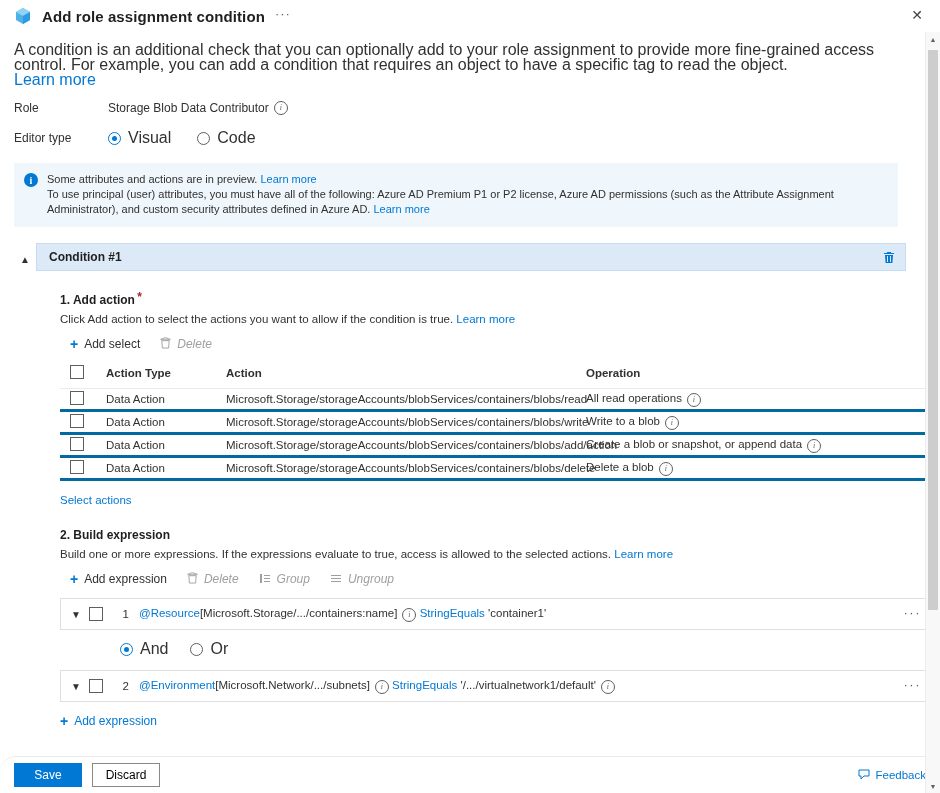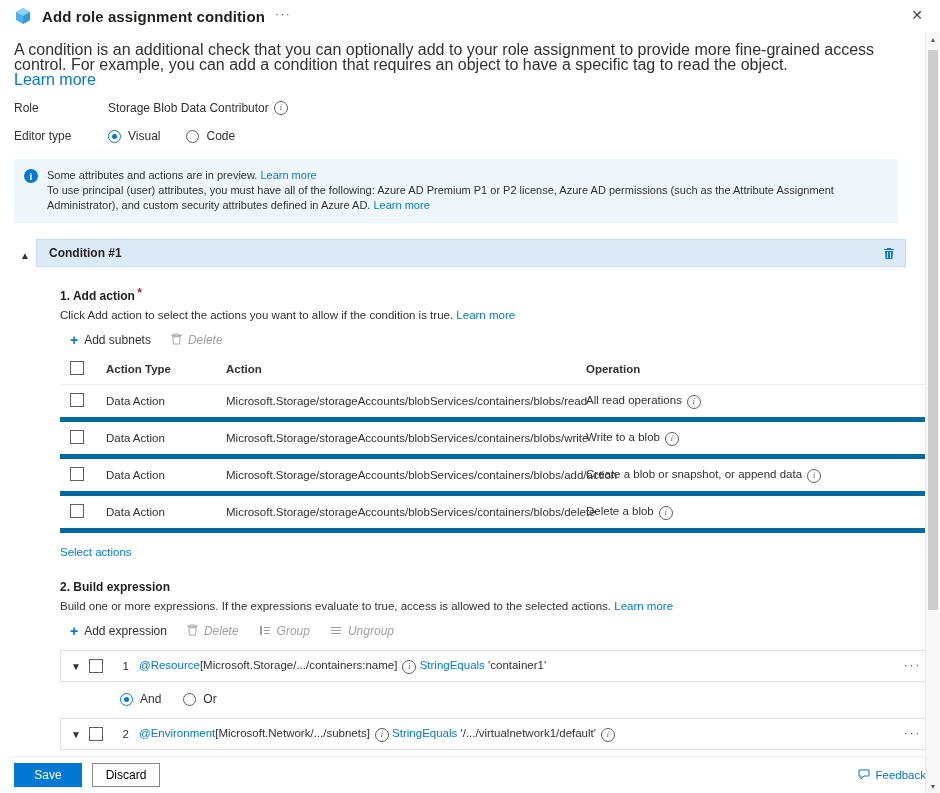--- a/index.html
+++ b/index.html
@@ -119,21 +119,21 @@
     font-style: italic;
     cursor: pointer;
     flex: none;
   }
   .radio-group { display: flex; align-items: center; gap: 26px; }
   .radio {
     display: flex;
     align-items: center;
     gap: 7px;
     cursor: pointer;
-    font-size: 12px;
+    font-size: 16px;
   }
   .radio .dot {
     width: 13px; height: 13px;
     border-radius: 50%;
     border: 1px solid #605e5c;
     box-sizing: border-box;
     position: relative;
     background: #fff;
   }
   .radio.checked .dot { border: 1px solid #0078d4; }
@@ -270,22 +270,22 @@
     text-align: left;
     font-size: 11.5px;
     font-weight: bold;
     color: #323130;
     padding: 4px 0 7px 0;
     border-bottom: 1px solid #edebe9;
   }
   table.actions td {
     font-size: 11.5px;
     color: #323130;
-    padding: 8px 0;
-    border-bottom: 5px solid #0369a1;
+    padding: 2px 0;
+    border-bottom: 3px solid #0369a1;
     vertical-align: middle;
   }
   .cb {
     width: 14px; height: 14px;
     border: 1px solid #605e5c;
     background: #fff;
     box-sizing: border-box;
     display: inline-block;
     cursor: pointer;
   }
@@ -485,21 +485,21 @@
               <span class="req-star">*</span>
             </div>
             <div class="section-desc">
               <span>Click Add action to select the actions you want to allow if the condition is true.</span>
               <a class="link">Learn more</a>
             </div>
 
             <div class="cmdbar">
               <span class="cmd">
                 <span class="plus">+</span>
-                <span>Add subnets</span>
+                <span>Add select</span>
               </span>
               <span class="cmd disabled">
                 <span class="plus">
                   <svg width="11" height="12" viewBox="0 0 12 13">
                       <path d="M4 1h4v1h3v1H1V2h3V1zm-2 3h8l-.6 8H2.6L2 4z" fill="none" stroke="#a19f9d" stroke-width="1"></path>
                     </svg>
                 </span>
                 <span>Delete</span>
               </span>
             </div>

